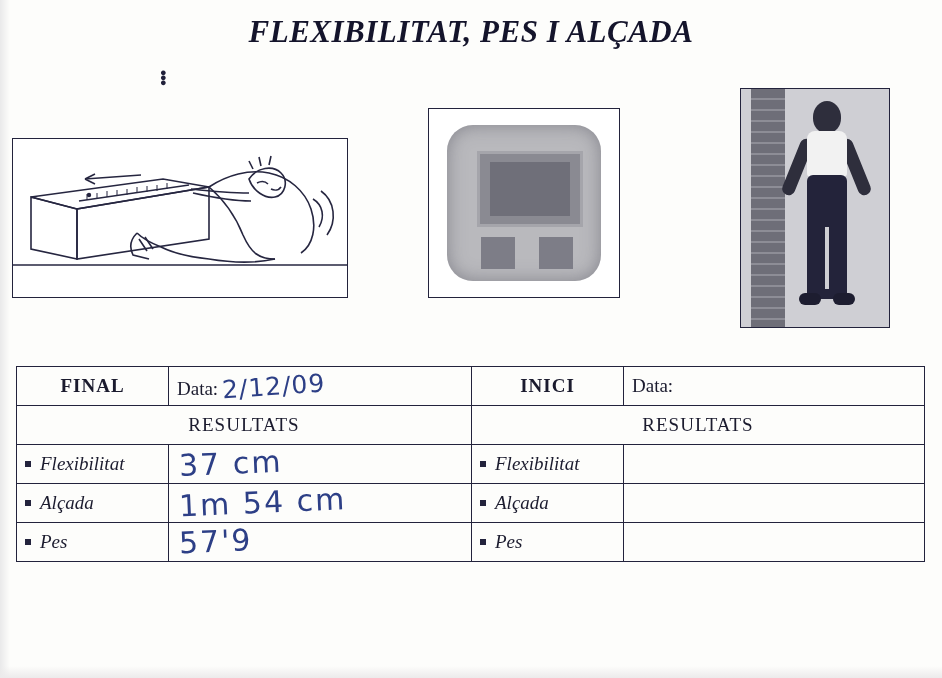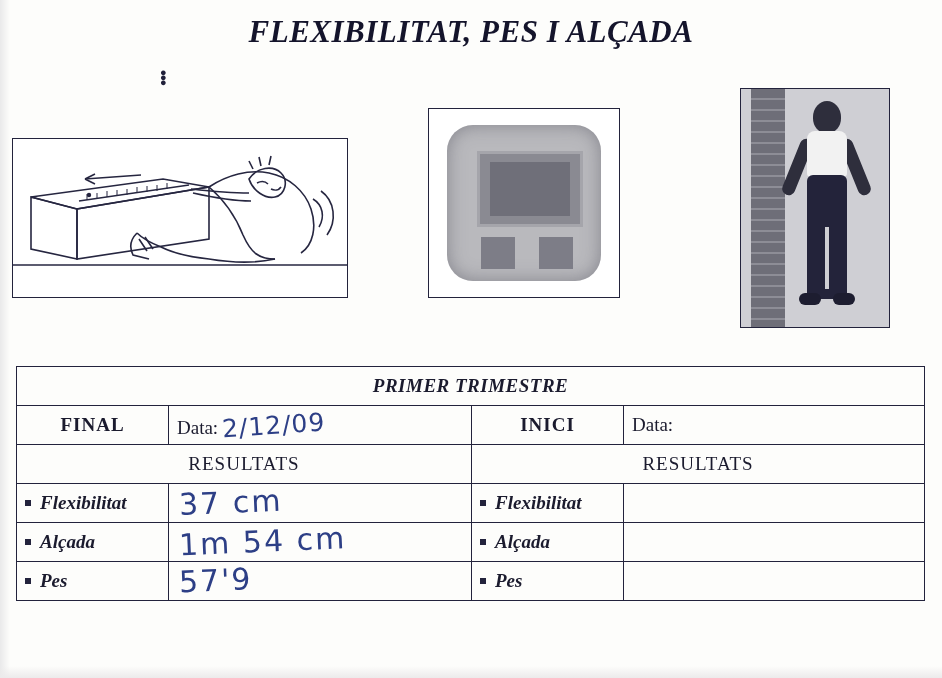--- a/index.html
+++ b/index.html
@@ -233,21 +233,20 @@
     text-align: center;
     font-weight: normal;
     font-size: 18px;
     letter-spacing: 1px;
   }
   .c-item {
     font-style: italic;
     font-size: 20px;
     padding-left: 14px;
     white-space: nowrap;
-    font-weight: bold;
   }
   .c-item .bullet {
     display: inline-block;
     width: 6px; height: 6px;
     background: #23233c;
     margin-right: 9px;
     vertical-align: 3px;
   }
   .c-value {
     position: relative;
@@ -368,23 +367,20 @@
   <table class="results">
     <colgroup>
       <col style="width:152px">
       <col style="width:153px">
       <col style="width:150px">
       <col style="width:152px">
       <col style="width:151px">
       <col style="width:150px">
     </colgroup>
     <tbody>
-        <tr>
-      <td class="c-title" colspan="6">PRIMER TRIMESTRE</td>
-    </tr>
     <tr>
       <td class="c-head">FINAL</td>
       <td class="c-data-label" colspan="2">
         <span>Data:</span><span class="hand-date">2/12/09</span>
       </td>
       <td class="c-head">INICI</td>
       <td class="c-data-label" colspan="2">
         <span>Data:</span><span class="hand-date"></span>
       </td>
     </tr>

